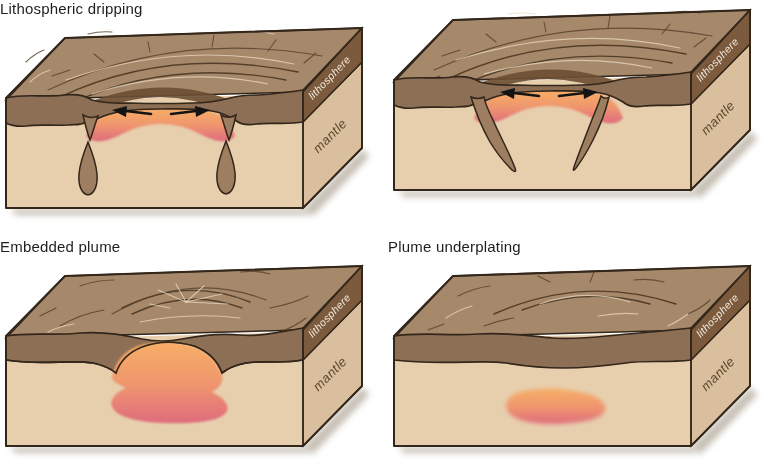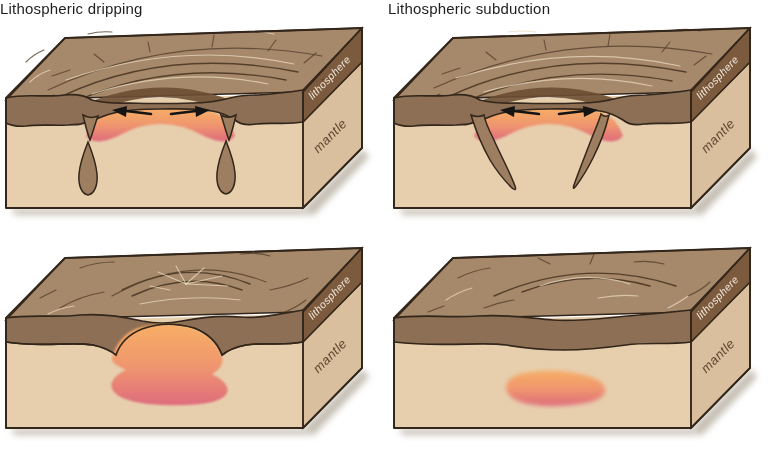--- a/index.html
+++ b/index.html
@@ -99,21 +99,20 @@
         <polygon class="arrow-head" points="210,92 195,88 196,99"></polygon>
       </g>
       <path class="s-outline" d="M6,80 L6,190 L303,190 L362,130 L362,10 L65,20 Z"></path>
       <path class="s-edge" d="M303,74 L303,190 M303,74 L362,10"></path>
       <text class="side-label lith" x="332" y="62" text-anchor="middle" transform="rotate(-46 332 62)">lithosphere</text>
       <text class="side-label mant" x="333" y="121" text-anchor="middle" transform="rotate(-45 333 121)">mantle</text>
     </svg>
   </figure>
 
   <figure class="panel" style="margin:0">
-    <div class="title">Lithospheric subduction</div>
     <svg width="388" height="220" viewBox="0 0 388 220">
       <path class="f-shadow" filter="url(#shadowBlur)" d="M10,191 L303,191 L311,197 L16,197 Z M304,190 L363,131 L369,139 L313,198 Z"></path>
       <path class="f-mantle-front" d="M6,84 L303,76 L303,190 L6,190 Z"></path>
       <path class="f-mantle-side" d="M303,104 L362,44 L362,130 L303,190 Z"></path>
       <path class="f-top" d="M6,82 L65,20 L362,10 L303,74 Z"></path>
       <path class="f-band-side" d="M303,72 L362,10 L362,44 L303,104 Z"></path>
       <g>
         <path class="t-wall" d="M80,88 Q162,52 240,86 Q234,93 224,93 Q162,66 98,92 Q86,93 80,88 Z"></path>
         <path class="t-crack" d="M60,79 Q168,28 298,54"></path>
         <path class="t-crack" d="M74,85 Q172,42 284,63"></path>
@@ -144,20 +143,21 @@
         <polygon class="arrow-head" points="210,92 195,88 196,99"></polygon>
       </g>
       <path class="s-outline" d="M6,80 L6,190 L303,190 L362,130 L362,10 L65,20 Z"></path>
       <path class="s-edge" d="M303,74 L303,190 M303,74 L362,10"></path>
       <text class="side-label lith" x="332" y="62" text-anchor="middle" transform="rotate(-46 332 62)">lithosphere</text>
       <text class="side-label mant" x="333" y="121" text-anchor="middle" transform="rotate(-45 333 121)">mantle</text>
     </svg>
   </figure>
 
   <figure class="panel" style="margin:0">
+    <div class="title">Embedded plume</div>
     <svg width="388" height="220" viewBox="0 0 388 220">
       <path class="f-shadow" filter="url(#shadowBlur)" d="M10,191 L303,191 L311,197 L16,197 Z M304,190 L363,131 L369,139 L313,198 Z"></path>
       <path class="f-mantle-front" d="M6,84 L303,76 L303,190 L6,190 Z"></path>
       <path class="f-mantle-side" d="M303,104 L362,44 L362,130 L303,190 Z"></path>
       <path class="f-top" d="M6,82 L65,20 L362,10 L303,74 Z"></path>
       <path class="f-band-side" d="M303,72 L362,10 L362,44 L303,104 Z"></path>
       <g>
         <path class="t-crack" d="M122,52 Q186,20 250,46"></path>
         <path class="t-crack" d="M132,58 Q188,32 242,52"></path>
         <path class="t-crack thin" d="M112,58 Q190,14 266,44"></path>
@@ -181,20 +181,21 @@
       <path class="f-magma" filter="url(#soft)" d="M112,120 Q118,96 141,89 Q166,83 191,90 Q215,98 222,119 C224,127 219,132 212,136 C222,141 230,148 227,155 C223,163 207,166 189,167 C167,168 141,167 125,161 C112,156 109,148 113,142 C116,137 121,134 126,132 C118,128 111,125 112,120 Z"></path>
       <path class="s-boundary" d="M6,104 C42,110 70,103 93,107 C102,109 110,112 116,117 Q122,99 142,91 Q166,82 194,90 Q215,98 222,117 C228,112 236,109 246,107 C262,104 282,108 303,104"></path>
       <path class="s-outline" d="M6,80 L6,190 L303,190 L362,130 L362,10 L65,20 Z"></path>
       <path class="s-edge" d="M303,74 L303,190 M303,74 L362,10"></path>
       <text class="side-label lith" x="332" y="62" text-anchor="middle" transform="rotate(-46 332 62)">lithosphere</text>
       <text class="side-label mant" x="333" y="121" text-anchor="middle" transform="rotate(-45 333 121)">mantle</text>
     </svg>
   </figure>
 
   <figure class="panel" style="margin:0">
+    <div class="title">Plume underplating</div>
     <svg width="388" height="220" viewBox="0 0 388 220">
       <path class="f-shadow" filter="url(#shadowBlur)" d="M10,191 L303,191 L311,197 L16,197 Z M304,190 L363,131 L369,139 L313,198 Z"></path>
       <path class="f-mantle-front" d="M6,84 L303,76 L303,190 L6,190 Z"></path>
       <path class="f-mantle-side" d="M303,104 L362,44 L362,130 L303,190 Z"></path>
       <path class="f-top" d="M6,82 L65,20 L362,10 L303,74 Z"></path>
       <path class="f-band-side" d="M303,72 L362,10 L362,44 L303,104 Z"></path>
       <g>
         <path class="t-crack" d="M106,58 Q196,18 288,48"></path>
         <path class="t-crack" d="M134,54 Q198,30 262,48"></path>
         <path class="t-scratch" d="M152,48 Q198,32 242,46"></path>

